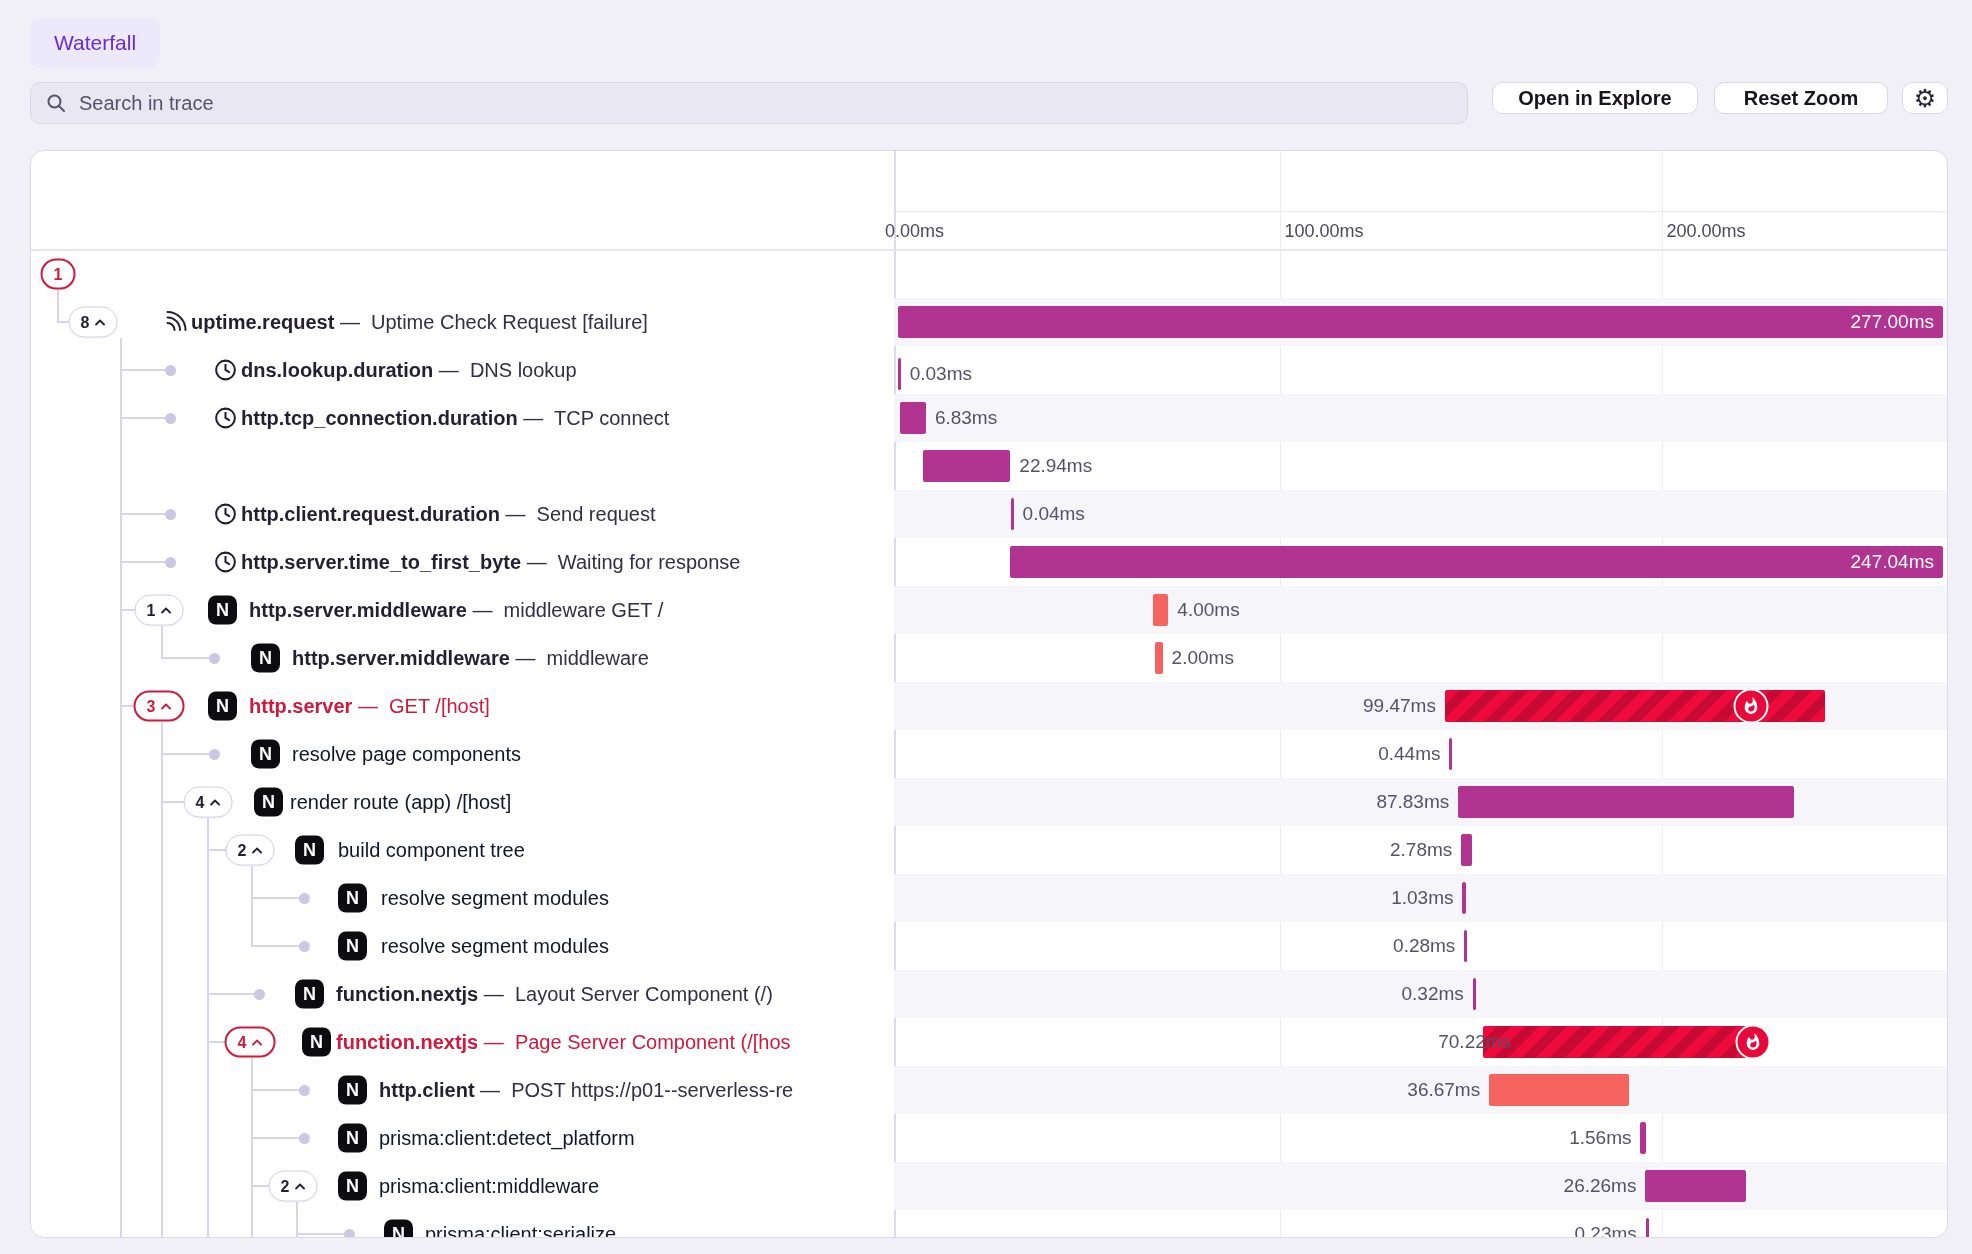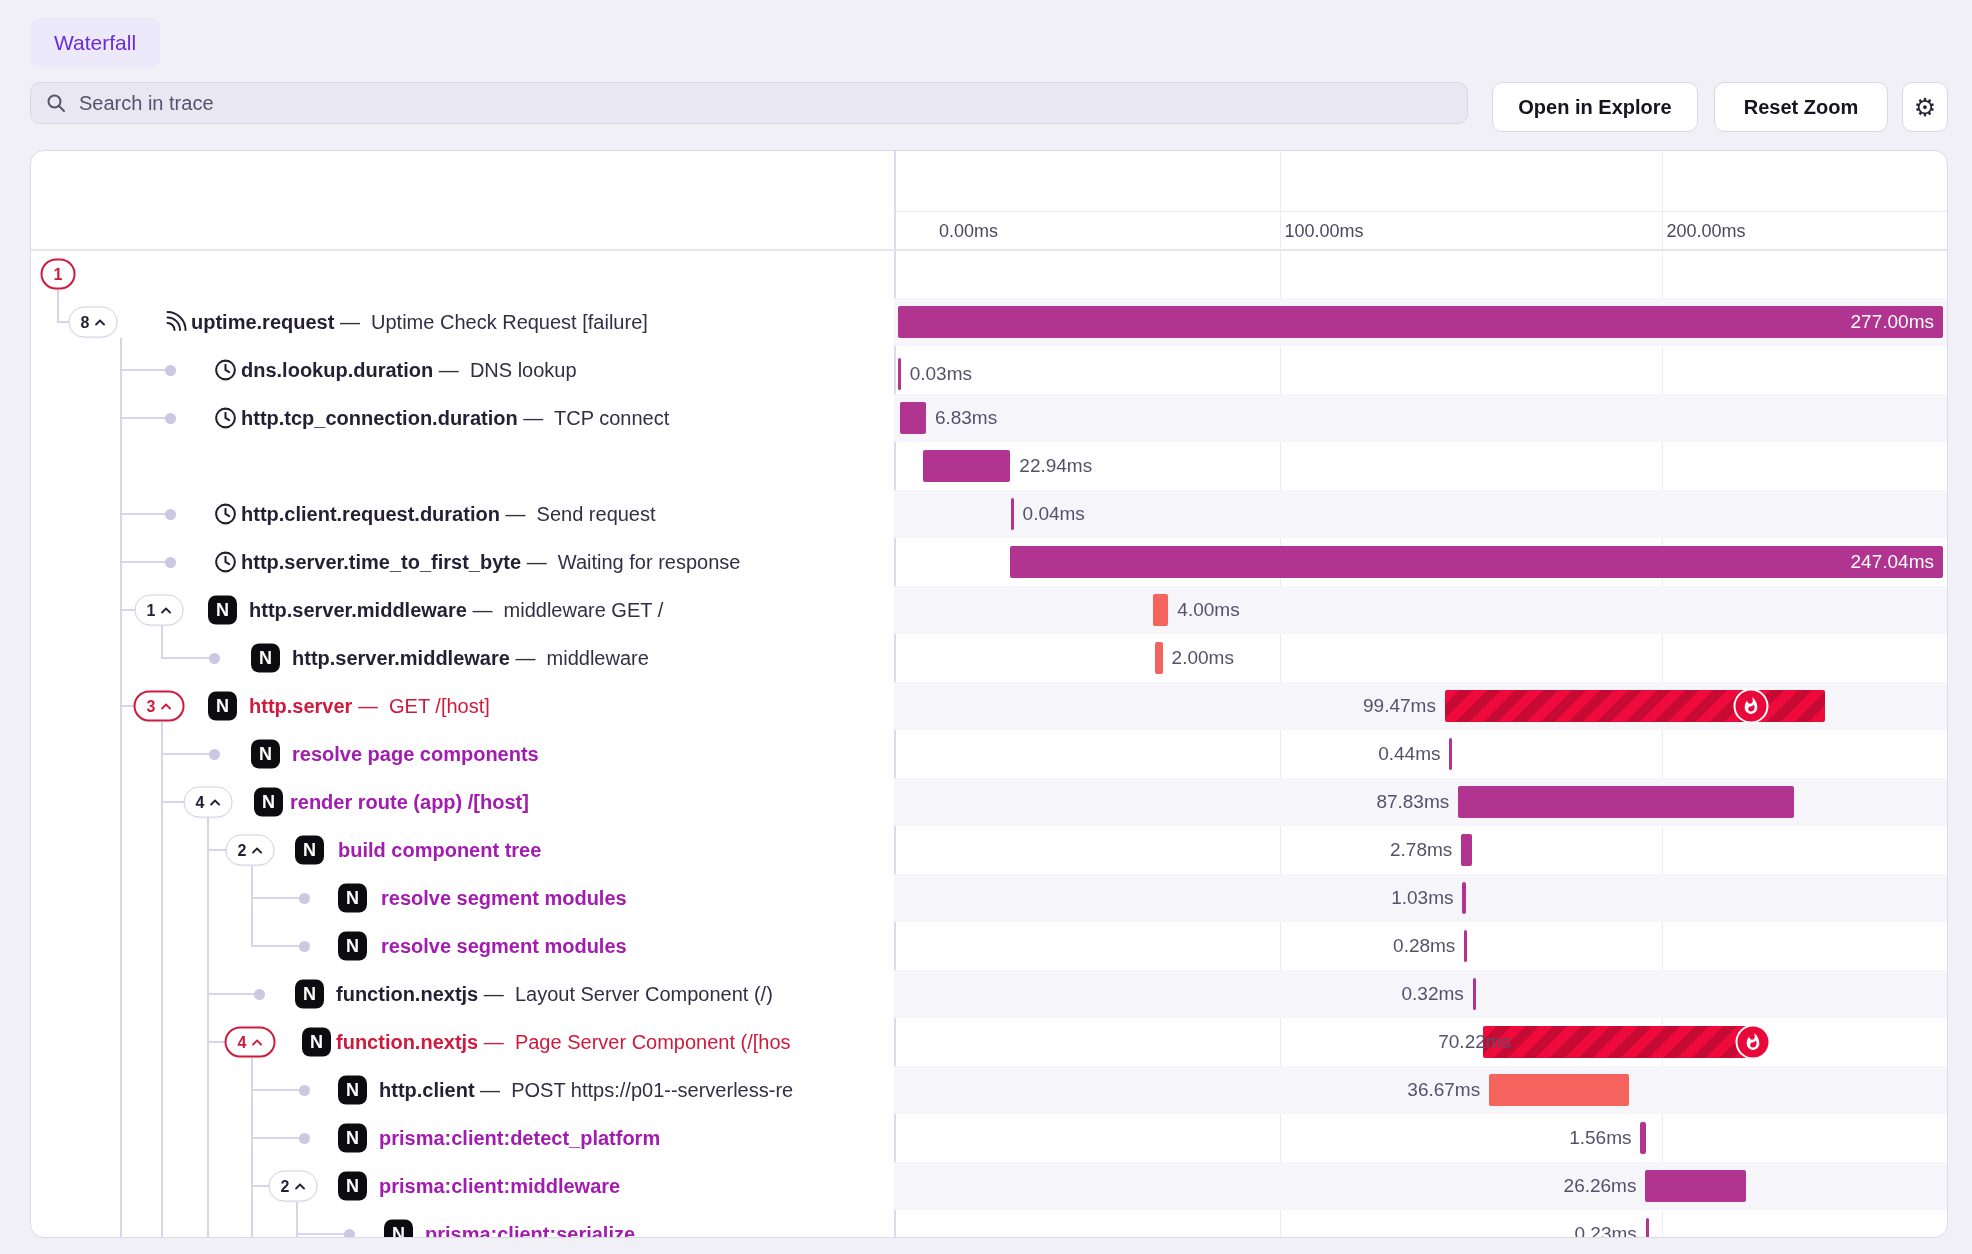--- a/index.html
+++ b/index.html
@@ -19,21 +19,21 @@
     position:absolute; left:30px; top:82px; width:1438px; height:42px;
     background:#e9e7f2; border:1px solid #d9d6e8; border-radius:10px;
     display:flex; align-items:center; padding:0 14px; gap:10px;
   }
   .searchbar input {
     border:none; outline:none; background:transparent; flex:1;
     font-size:20px; color:#241f33; font-family:"Liberation Sans", sans-serif;
   }
   .searchbar input::placeholder { color:#56526d; opacity:1; }
   .btn {
-    position:absolute; top:82px; height:50px; background:#fff;
+    position:absolute; top:82px; height:32px; background:#fff;
     border:1px solid #d9d6ea; border-radius:10px; display:flex;
     align-items:center; justify-content:center; font-size:20px; font-weight:700;
     color:#17131f; cursor:pointer;
   }
   .btn.open   { left:1492px; width:206px; }
   .btn.reset  { left:1714px; width:174px; }
   .btn.gear   { left:1902px; width:46px; font-weight:400; font-size:25px; color:#2a2536; }
   
   .panel {
     position:absolute; left:30px; top:150px; width:1918px; height:1088px;
@@ -63,21 +63,21 @@
   .nicon {
     width:29px; height:29px; border-radius:8px; background:#0b0b10; color:#fff;
     display:flex; align-items:center; justify-content:center;
     font-size:18px; font-weight:700; font-family:"Liberation Sans",sans-serif;
   }
   .rowtext {
     position:absolute; top:24px; transform:translateY(-50%); white-space:nowrap;
     font-size:20px; color:#332e45;
   }
   .rowtext .op { font-weight:700; color:#241f33; }
-  .rowtext.plain .op { font-weight:700; color:#a21caf; }
+  .rowtext.plain .op { font-weight:400; color:#0f172a; }
   .rowtext.err, .rowtext.err .op { color:#d01a3d; }
   .bar { position:absolute; top:8px; height:32px; border-radius:2px; }
   .bar.magenta { background:#b13490; }
   .bar.salmon  { background:#f4635e; }
   .bar.hatch   { background:repeating-linear-gradient(135deg,#ee0a3a 0 10px,#c70a33 10px 20px); }
   .bar-label { position:absolute; font-size:19px; color:#55516b; top:24px; transform:translateY(-50%); white-space:nowrap; }
   .bar-label.inside {
     color:#fff; text-align:right; padding-right:9px; transform:none;
     top:8px; height:32px; line-height:32px;
   }
@@ -108,21 +108,21 @@
     <span>⚙</span>
   </div>
 
 <div class="panel">
   <div class="gridline" style="left:1248.5px"></div>
   <div class="gridline" style="left:1630.5px"></div>
   <div class="divider"></div>
   <div class="axis-border"></div>
   <div class="hdr-border"></div>
   <div id="axis">
-      <span class="axis-label" style="left: 908px; text-align: center;">0.00ms</span>
+      <span class="axis-label" style="left: 854px; text-align: center;">0.00ms</span>
       <span class="axis-label" style="left: 1253.5px;">100.00ms</span>
       <span class="axis-label" style="left: 1635.5px;">200.00ms</span>
     </div>
   <div class="rows" id="rows">
       <div class="guide" style="left: 26px; top: 40px; height: 32px;"></div>
       <div class="guide" style="left: 89px; top: 88px; height: 901px;"></div>
       <div class="guide" style="left: 130px; top: 376px; height: 32px;"></div>
       <div class="guide" style="left: 130px; top: 472px; height: 517px;"></div>
       <div class="guide" style="left: 176px; top: 568px; height: 421px;"></div>
       <div class="guide" style="left: 220px; top: 616px; height: 80px;"></div>

